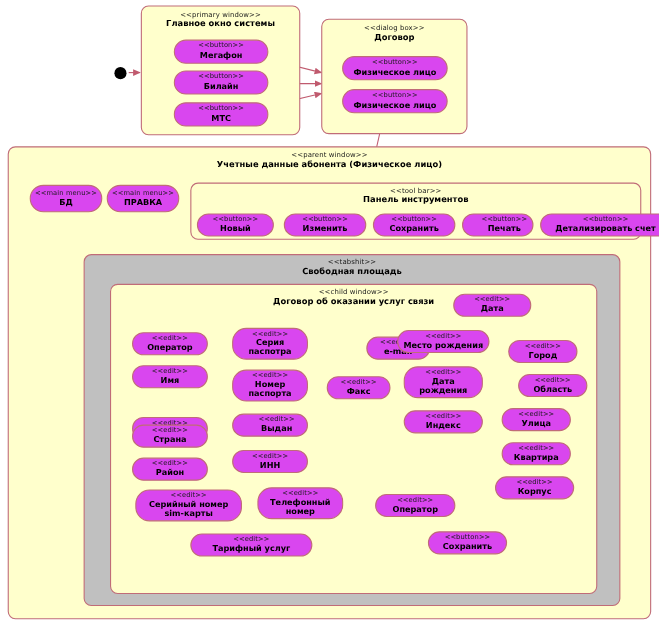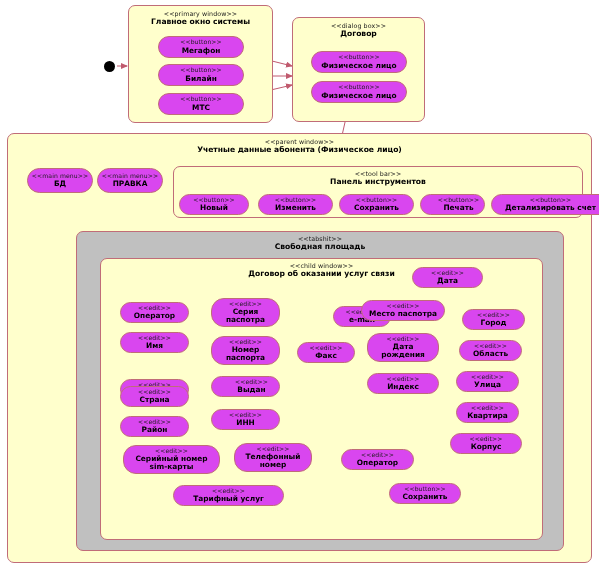--- a/index.html
+++ b/index.html
@@ -255,37 +255,37 @@
           <span class="stereo">&lt;&lt;edit&gt;&gt;</span>
           <span class="lbl">e-mail</span>
         </div>
         <div class="ctl" style="left:196px; top:83px; width:58px; height:21px;">
           <span class="stereo">&lt;&lt;edit&gt;&gt;</span>
           <span class="lbl">Факс</span>
         </div>
 
         <div class="ctl" style="left:260px; top:41px; width:84px; height:21px;">
           <span class="stereo">&lt;&lt;edit&gt;&gt;</span>
-          <span class="lbl">Место паспотра</span>
+          <span class="lbl">Место рождения</span>
         </div>
         <div class="ctl" style="left:266px; top:74px; width:72px; height:29px;">
           <span class="stereo">&lt;&lt;edit&gt;&gt;</span>
           <span class="lbl">Дата
 рождения</span>
         </div>
         <div class="ctl" style="left:266px; top:114px; width:72px; height:21px;">
           <span class="stereo">&lt;&lt;edit&gt;&gt;</span>
           <span class="lbl">Индекс</span>
         </div>
 
         <div class="ctl" style="left:361px; top:50px; width:63px; height:21px;">
           <span class="stereo">&lt;&lt;edit&gt;&gt;</span>
           <span class="lbl">Город</span>
         </div>
-        <div class="ctl" style="left:358px; top:81px; width:63px; height:21px;">
+        <div class="ctl" style="left:370px; top:81px; width:63px; height:21px;">
           <span class="stereo">&lt;&lt;edit&gt;&gt;</span>
           <span class="lbl">Область</span>
         </div>
         <div class="ctl" style="left:355px; top:112px; width:63px; height:21px;">
           <span class="stereo">&lt;&lt;edit&gt;&gt;</span>
           <span class="lbl">Улица</span>
         </div>
         <div class="ctl" style="left:355px; top:143px; width:63px; height:21px;">
           <span class="stereo">&lt;&lt;edit&gt;&gt;</span>
           <span class="lbl">Квартира</span>

